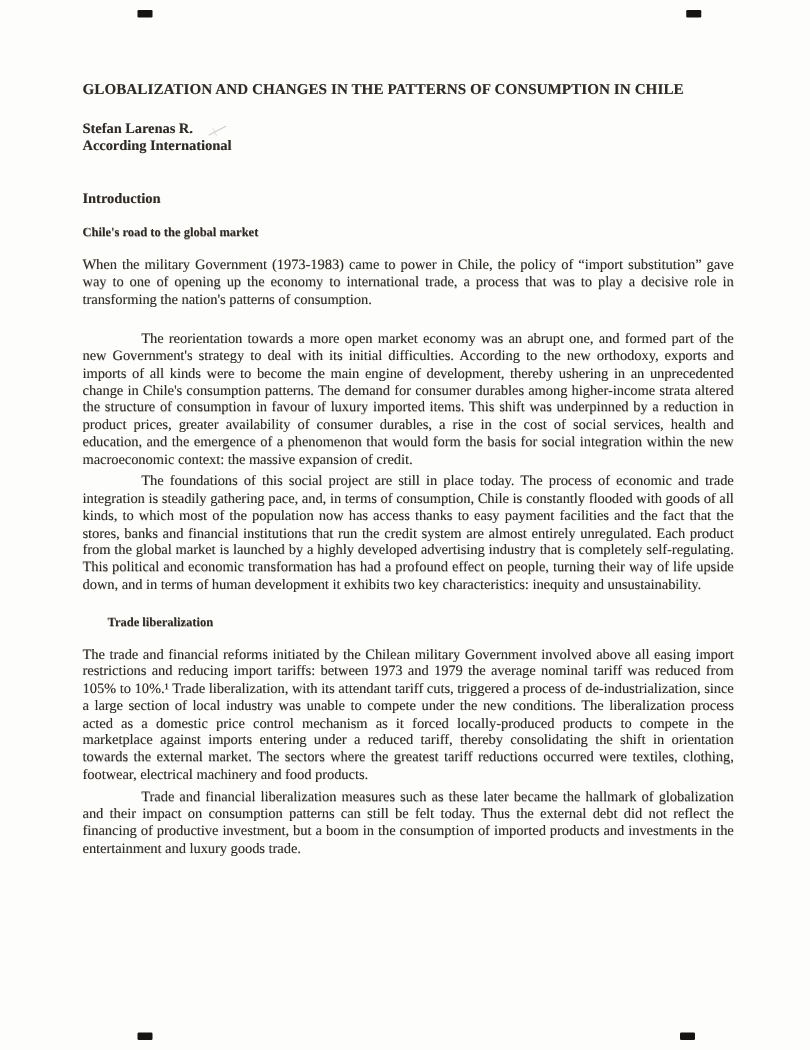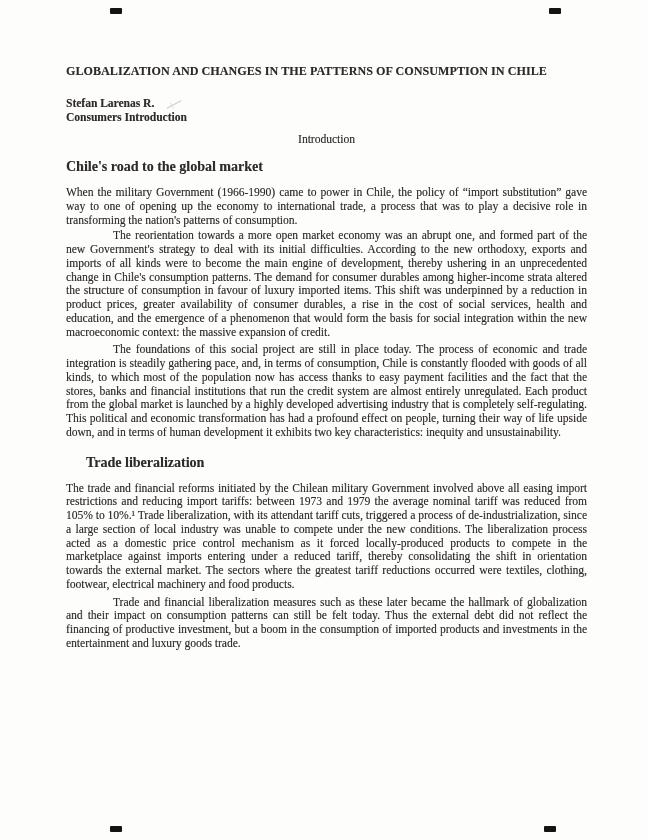--- a/index.html
+++ b/index.html
@@ -36,38 +36,38 @@
     line-height: 14px;
   }
   .byline {
     margin-top: 18px;
     text-align: left;
     font-weight: bold;
     line-height: 14px;
   }
   .byline div { margin: 0; }
   .intro-heading {
-    margin-top: 8px;
-    text-align: center;
-    font-weight: normal;
+    margin-top: 28px;
+    text-align: left;
+    font-weight: bold;
     line-height: 14px;
   }
   .section-heading {
     font-weight: bold;
     text-align: left;
     line-height: 14px;
     margin: 0;
-    font-size: 14px;
+    font-size: 10px;
   }
   .sh-1 { margin-top: 14px; }
   .sh-2 { margin-top: 16px; margin-left: 20px; }
   p { margin: 0; }
   .para-indent { text-indent: 47px; }
   .mt-a { margin-top: 12px; }
-  .mt-b { margin-top: 2px; }
+  .mt-b { margin-top: 18px; }
   .mt-c { margin-top: 4px; }
   .mt-d { margin-top: 21px; }
 
   
   .scan-mark {
     position: absolute;
     width: 12px;
     height: 6px;
     background: #161412;
     border-radius: 1px;
@@ -109,28 +109,28 @@
   <span class="scan-mark mark-bl"></span>
   <span class="scan-mark mark-br"></span>
   <span class="smudge"></span>
 
   <div class="content">
 
     <h1 class="doc-title">GLOBALIZATION AND CHANGES IN THE PATTERNS OF CONSUMPTION IN CHILE</h1>
 
     <div class="byline">
       <div>Stefan Larenas R.</div>
-      <div>Consumers Introduction</div>
+      <div>According International</div>
     </div>
 
     <div class="intro-heading">Introduction</div>
 
     <h2 class="section-heading sh-1">Chile's road to the global market</h2>
 
-    <p class="mt-a">When the military Government (1966-1990) came to power in Chile, the policy of “import substitution” gave way to one of opening up the economy to international trade, a process that was to play a decisive role in transforming the nation's patterns of consumption.</p>
+    <p class="mt-a">When the military Government (1973-1983) came to power in Chile, the policy of “import substitution” gave way to one of opening up the economy to international trade, a process that was to play a decisive role in transforming the nation's patterns of consumption.</p>
 
     <p class="mt-b para-indent">The reorientation towards a more open market economy was an abrupt one, and formed part of the new Government's strategy to deal with its initial difficulties.  According to the new orthodoxy, exports and imports of all kinds were to become the main engine of development, thereby ushering in an unprecedented change in Chile's consumption patterns.  The demand for consumer durables among higher-income strata altered the structure of consumption in favour of luxury imported items.  This shift was underpinned by a reduction in product prices, greater availability of consumer durables, a rise in the cost of social services, health and education, and the emergence of a phenomenon that would form the basis for social integration within the new macroeconomic context: the massive expansion of credit.</p>
 
     <p class="mt-c para-indent">The foundations of this social project are still in place today.  The process of economic and trade integration is steadily gathering pace, and, in terms of consumption, Chile is constantly flooded with goods of all kinds, to which most of the population now has access thanks to easy payment facilities and the fact that the stores, banks and financial institutions that run the credit system are almost entirely unregulated.  Each product from the global market is launched by a highly developed advertising industry that is completely self-regulating. This political and economic transformation has had a profound effect on people, turning their way of life upside down, and in terms of human development it exhibits two key characteristics: inequity and unsustainability.</p>
 
     <h2 class="section-heading sh-2">Trade liberalization</h2>
 
     <p class="mt-a">The trade and financial reforms initiated by the Chilean military Government involved above all easing import restrictions and reducing import tariffs: between 1973 and 1979 the average nominal tariff was reduced from 105% to 10%.¹ Trade liberalization, with its attendant tariff cuts, triggered a process of de-industrialization, since a large section of local industry was unable to compete under the new conditions. The liberalization process acted as a domestic price control mechanism as it forced locally-produced products to compete in the marketplace against imports entering under a reduced tariff, thereby consolidating the shift in orientation towards the external market. The sectors where the greatest tariff reductions occurred were textiles, clothing, footwear, electrical machinery and food products.</p>
 
     <p class="mt-c para-indent">Trade and financial liberalization measures such as these later became the hallmark of globalization and their impact on consumption patterns can still be felt today. Thus the external debt did not reflect the financing of productive investment, but a boom in the consumption of imported products and investments in the entertainment and luxury goods trade.</p>

